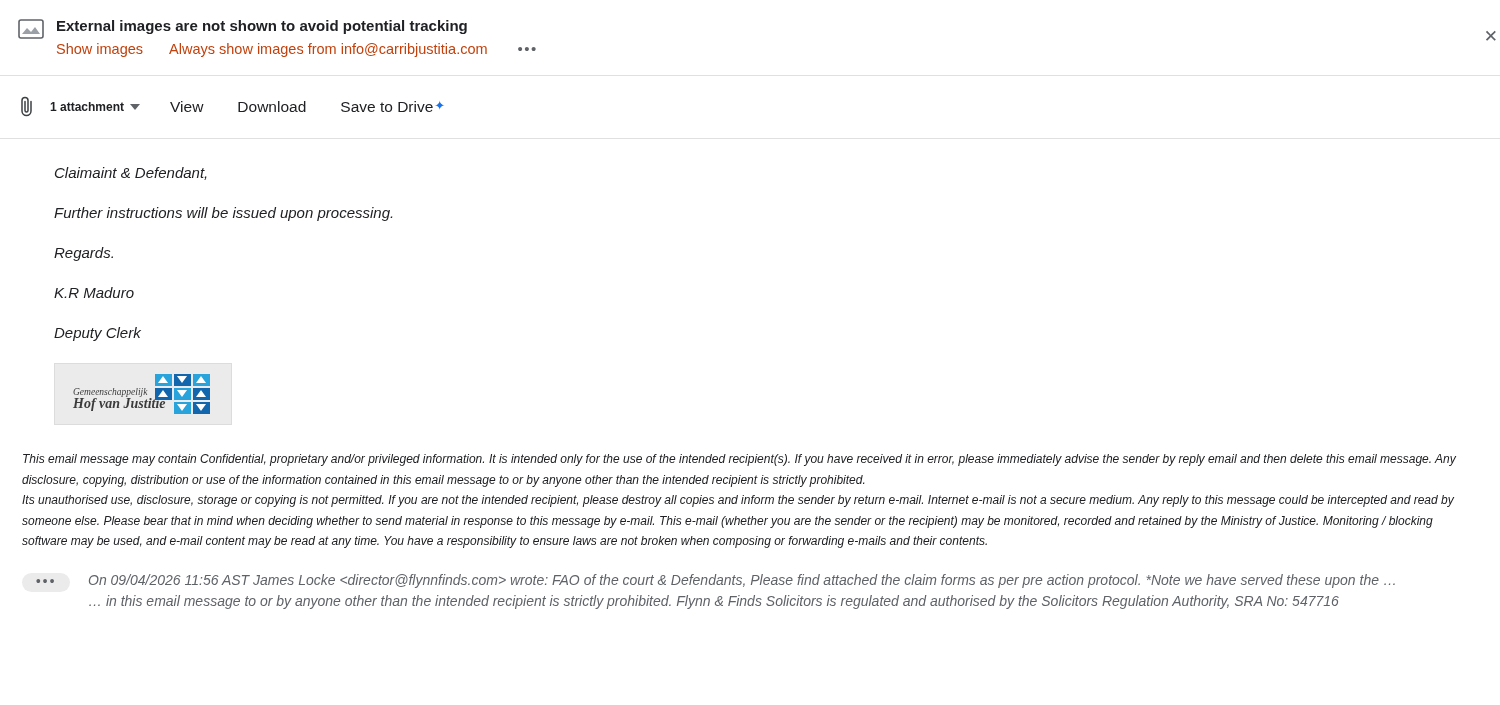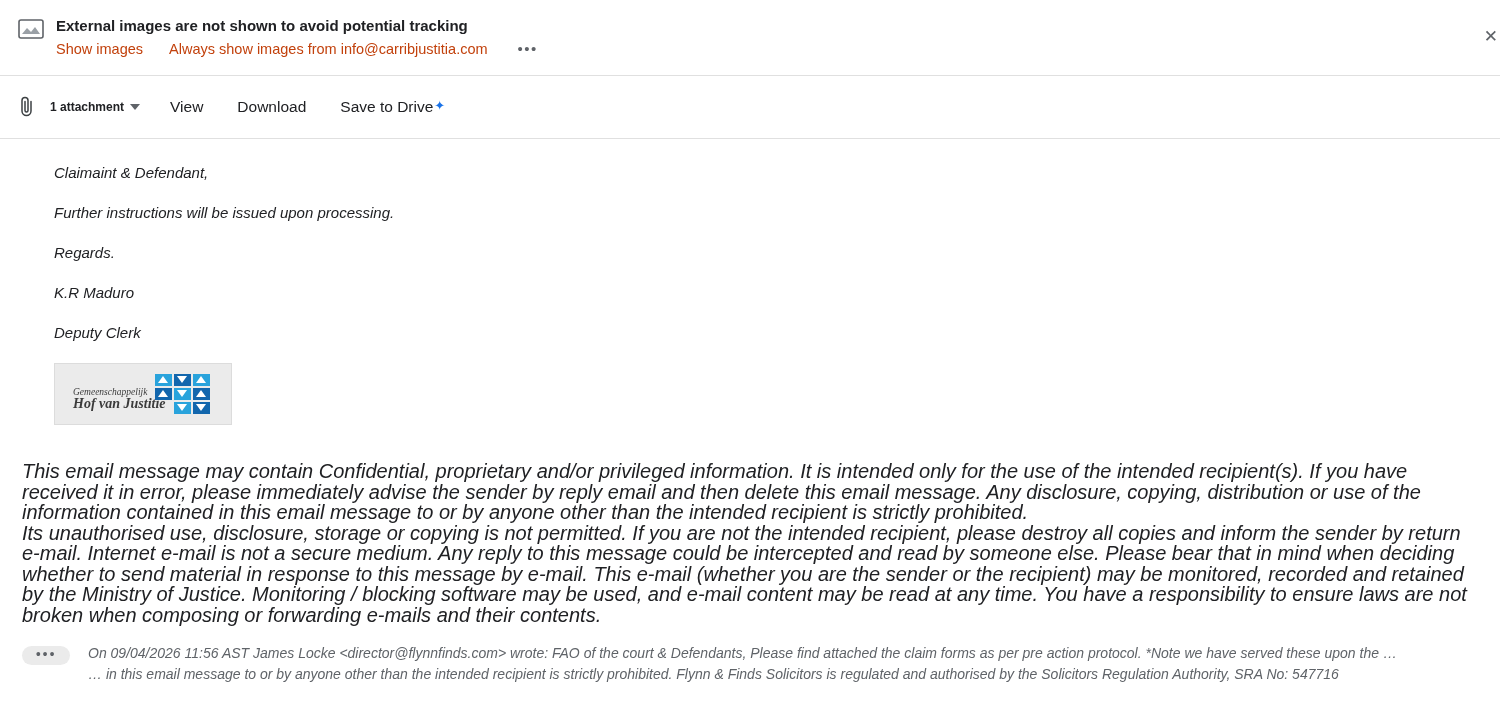--- a/index.html
+++ b/index.html
@@ -191,22 +191,22 @@
     border-bottom: 7px solid #ffffff;
   }
   .logo-cell.down::after {
     border-bottom: none;
     border-top: 7px solid #ffffff;
   }
   .logo-cell.empty::after { display: none; }
 
   
   .disclaimer {
-    margin-top: 36px;
-    font-size: 20px;
+    margin-top: 24px;
+    font-size: 12px;
     line-height: 20.5px;
     color: #202124;
   }
   .disclaimer p { margin: 0; }
   .disclaimer .para2 { margin-top: 0; }
 
   
   .quoted-wrap {
     display: flex;
     align-items: flex-start;

